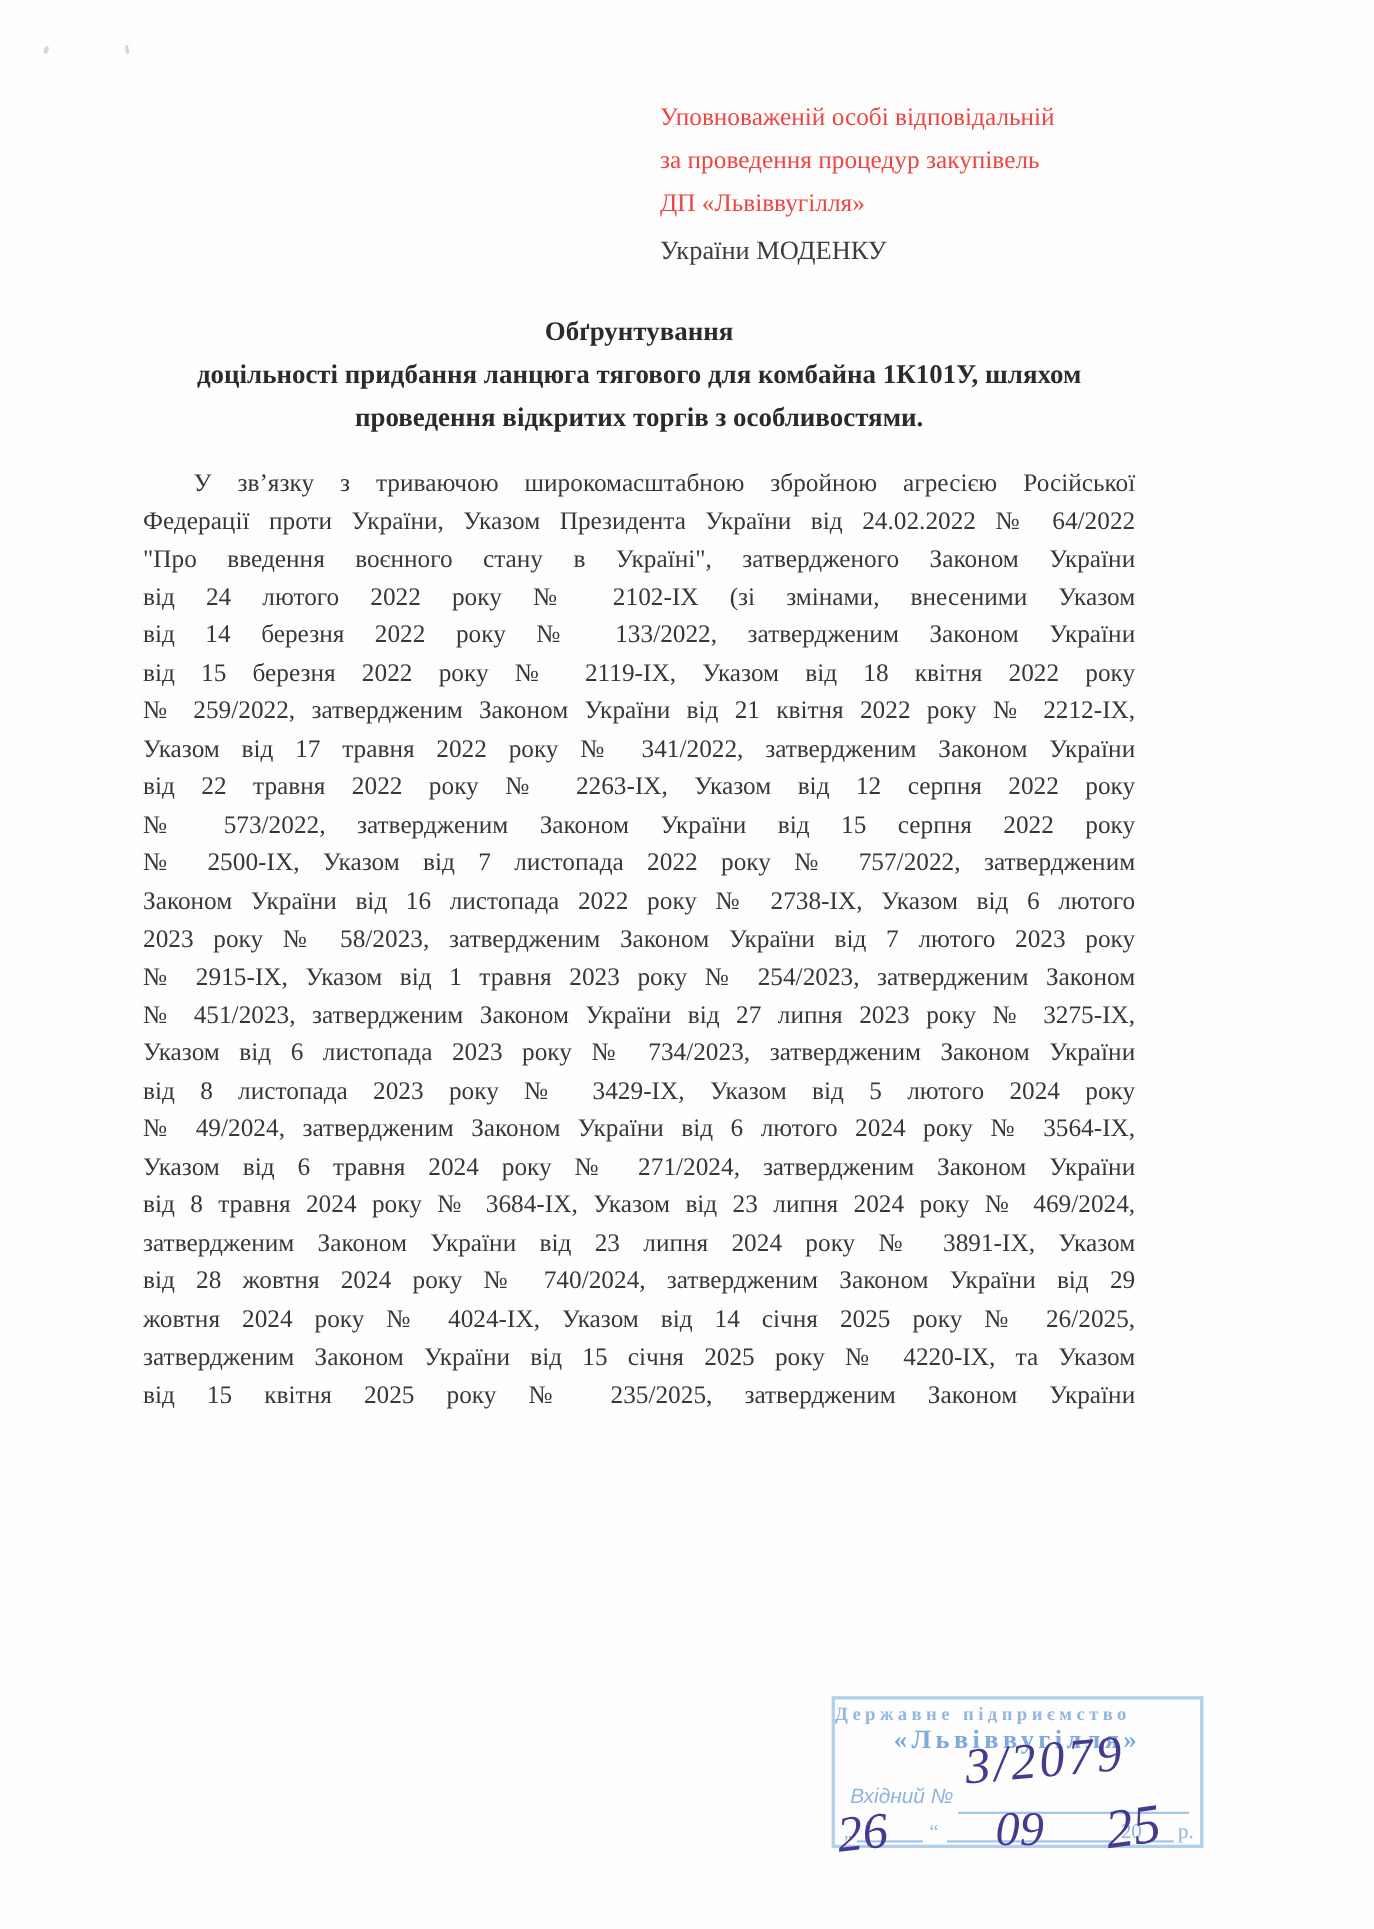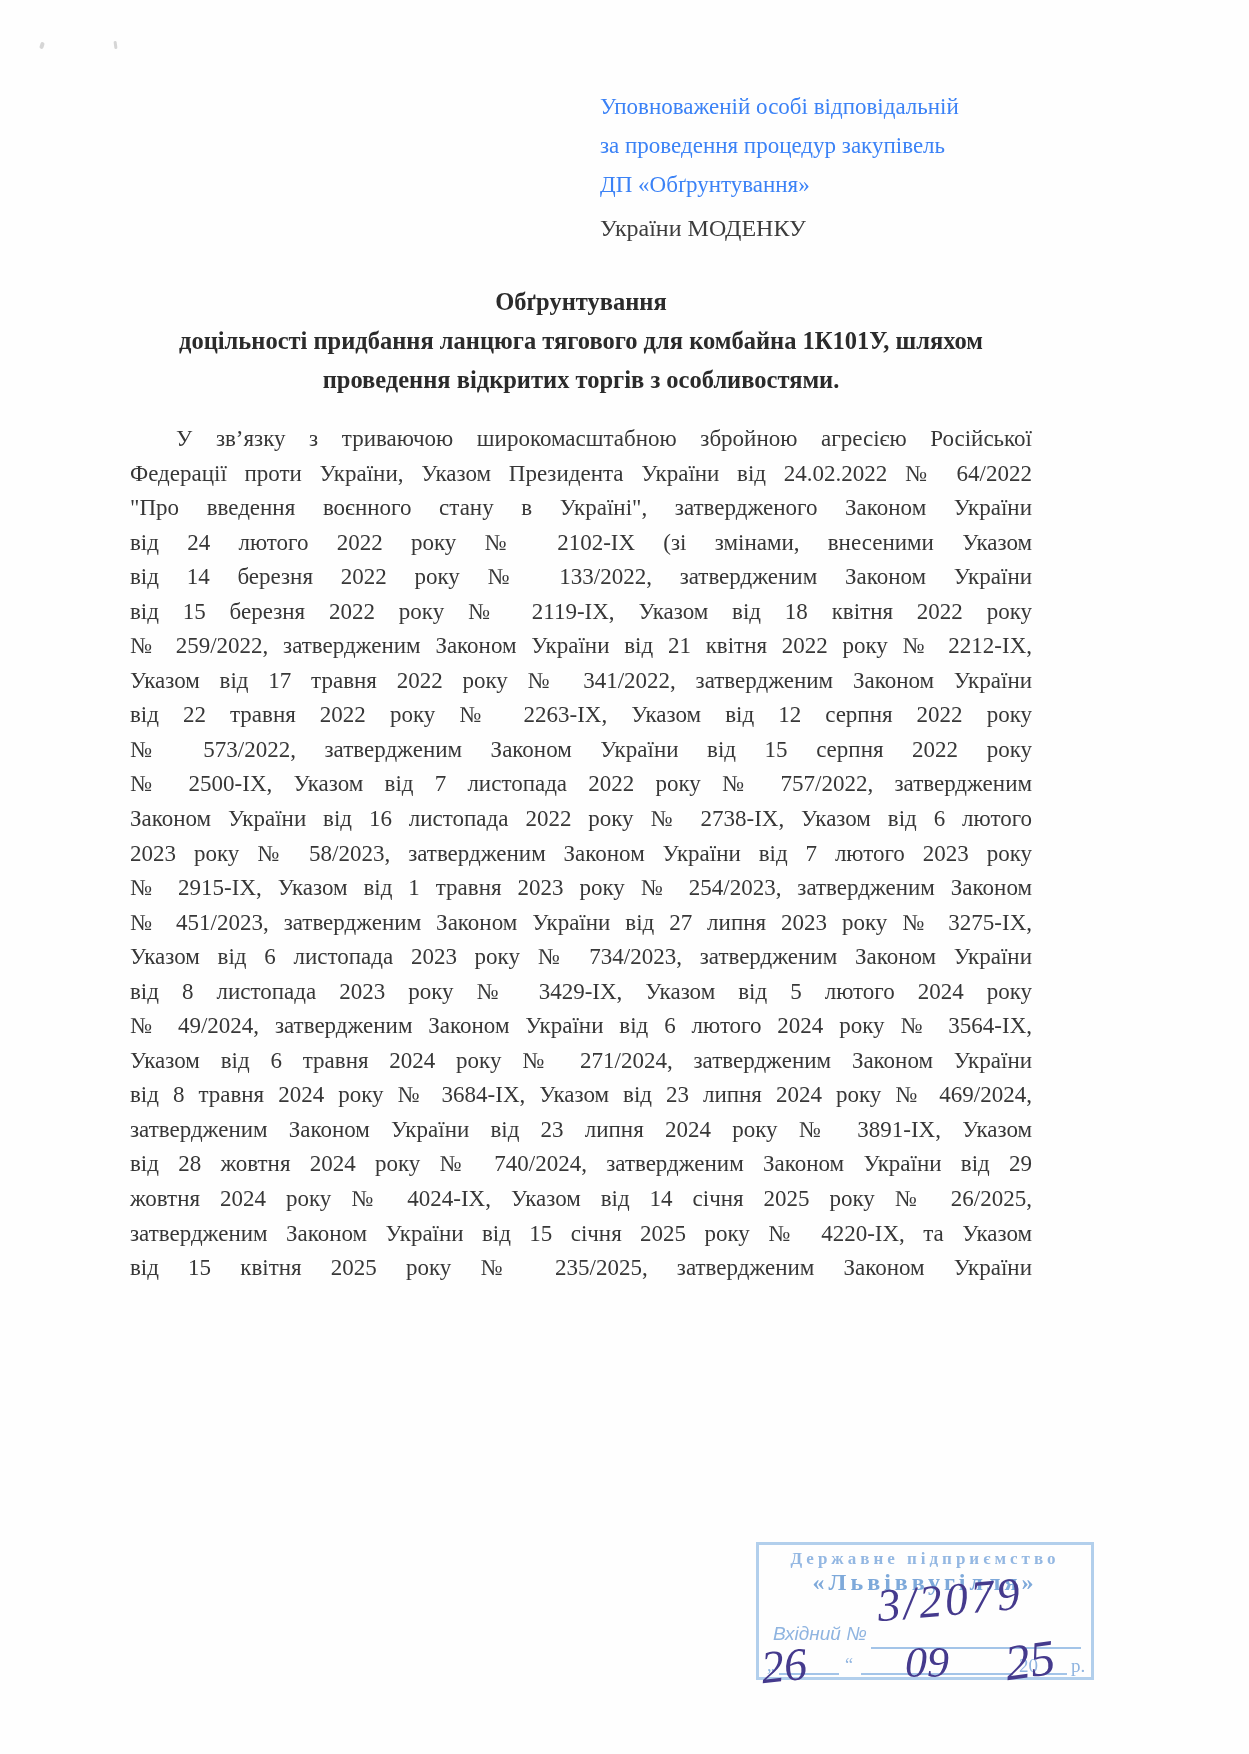--- a/index.html
+++ b/index.html
@@ -13,21 +13,21 @@
   }
   .page { position:absolute; inset:0; background:#fefefe; }
 
   
   .speck { position:absolute; background:#c4c4c4; opacity:.7; }
   .speck-1 { left:40px; top:42px; width:4px; height:7px; transform:rotate(18deg); border-radius:2px; }
   .speck-2 { left:114px; top:41px; width:3px; height:8px; transform:rotate(-8deg); border-radius:2px; }
 
   .recipient {
     position:absolute; left:600px; top:87px;
-    font-size:23px; line-height:39px; color:#3b82f6;
+    font-size:23px; line-height:39px; color:#ef4444;
   }
   .addressee {
     position:absolute; left:600px; top:215px;
     font-size:24px; color:#3c3c3c;
   }
   .title-block {
     position:absolute; left:128px; top:282px; width:906px;
     text-align:center; font-weight:bold; font-size:24.5px;
     line-height:39px; color:#2b2b2b;
   }
@@ -46,21 +46,21 @@
 
   
   .stamp {
     position:absolute; left:756px; top:1542px; width:338px; height:138px;
     border:3px solid #b2cfec;
     overflow:visible;
     background:rgba(255,255,255,0);
   }
   .stamp-org1 {
     position:absolute; top:4px; left:0; right:0;
-    text-align:center; color:#93b7e2; font-weight:bold;
+    color:#93b7e2; font-weight:bold;
     font-size:17px; letter-spacing:4px;
   }
   .stamp-org2 {
     position:absolute; top:24px; left:0; right:0;
     text-align:center; color:#7ea9da; font-weight:bold;
     font-size:24px; letter-spacing:4px;
   }
   .stamp-inc-label {
     position:absolute; left:14px; top:78px;
     font-family:"Liberation Sans", sans-serif;
@@ -94,21 +94,21 @@
 <body>
 
 <div class="page">
 
   <div class="speck speck-1"></div>
   <div class="speck speck-2"></div>
 
   <div class="recipient">
     <div>Уповноваженій особі відповідальній</div>
     <div>за проведення процедур закупівель</div>
-    <div>ДП «Обґрунтування»</div>
+    <div>ДП «Львіввугілля»</div>
   </div>
 
   <div class="addressee">України МОДЕНКУ</div>
 
   <div class="title-block">
     <div>Обґрунтування</div>
     <div>доцільності  придбання ланцюга тягового для комбайна 1К101У, шляхом</div>
     <div>проведення відкритих торгів з особливостями.</div>
   </div>
 

